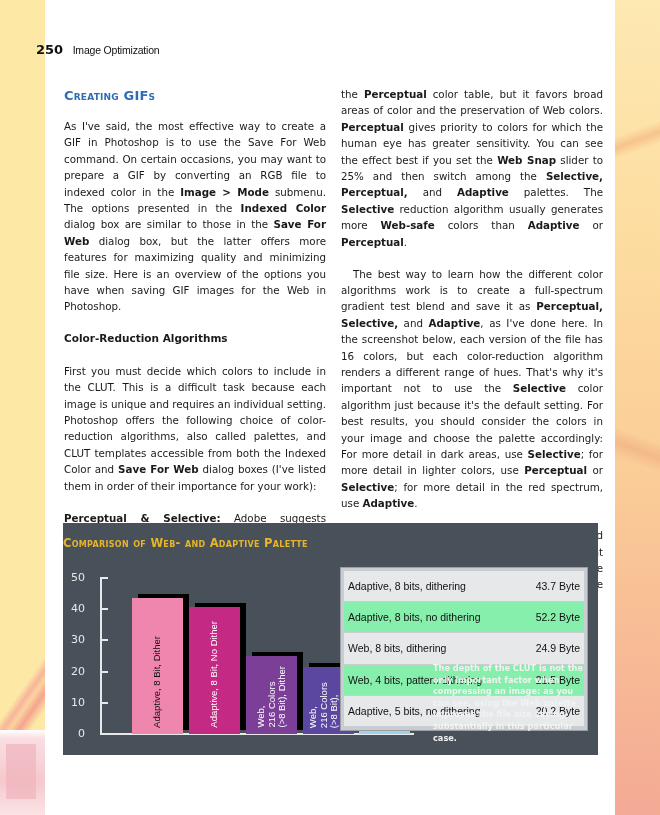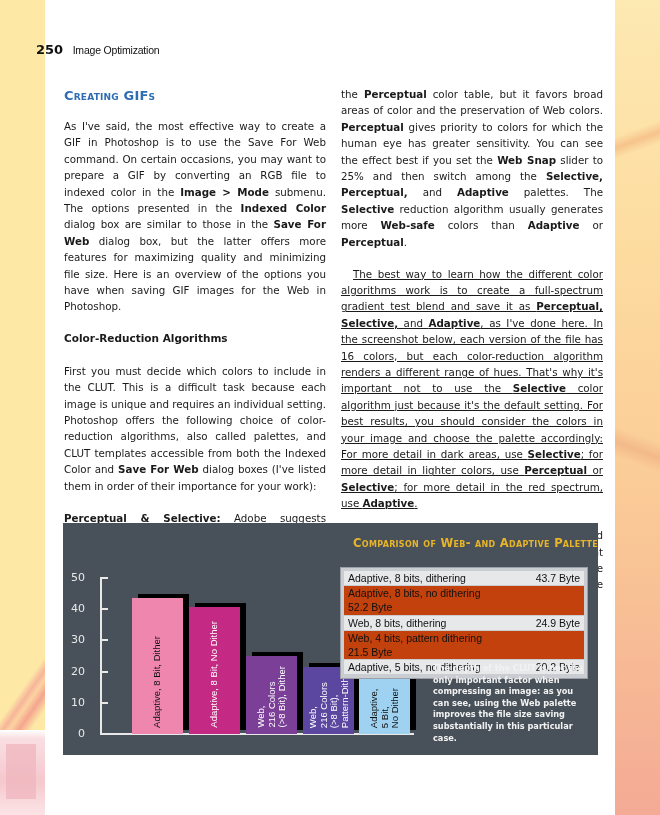--- a/index.html
+++ b/index.html
@@ -45,36 +45,36 @@
   .running-head .page-num { font-weight:bold; font-size:13px; margin-right:6px; }
   .running-head .section { font-family:"Liberation Sans", sans-serif; font-size:10.5px; letter-spacing:-0.2px; }
 
   .col {
     position:absolute; width:262px;
     font-size:10.3px; line-height:16.4px; text-align:justify;
   }
   .col-left { left:64px; top:88px; }
   .col-right { left:341px; top:86px; }
   .col p { margin:0 0 15.5px 0; }
-  .col .indent { text-indent:12px;text-decoration:underline; }
+  .col .indent { text-indent:12px; }
   b { font-weight:bold; }
 
   .section-title {
     color:#2f6db3; font-weight:bold; font-size:13px; margin:0 0 14px 0;
     font-variant:small-caps; letter-spacing:0.2px; line-height:16px;
   }
   .sub-title { font-weight:bold; font-size:10.5px; margin:0 0 16px 0; }
 
   
   .chart-panel {
     position:absolute; left:63px; top:523px; width:535px; height:232px;
     background:#48515a;
   }
   .chart-title {
-    position:absolute; left:0; top:13px; width:535px; text-align:right;
+    position:absolute; left:0; top:13px; width:535px; text-align:left;
     color:#e8b52a; font-weight:bold; font-size:11.5px; font-variant:small-caps;
     letter-spacing:0.3px;
   }
   .y-axis-line {
     position:absolute; left:37px; top:55px; width:2px; height:157px; background:#e8e8e8;
   }
   .x-axis-line {
     position:absolute; left:37px; top:210px; width:314px; height:2px; background:#e8e8e8;
   }
   .y-tick {
@@ -98,25 +98,25 @@
     text-align:left; white-space:pre-line;
   }
   .legend-table {
     position:absolute; left:277px; top:44px; width:240px;
     background:#c9cdd1; padding:3px 3px;
     border:1px solid #9aa0a6;
   }
   .legend-row {
     display:flex; justify-content:space-between;
     font-family:"Liberation Sans", sans-serif; font-size:10.5px; line-height:14.2px;
-    color:#111; padding:0 4px;
+    color:#111; padding:8px 4px;
     margin-bottom:1px;
   }
   .legend-row.odd { background:#e6e8ea; }
-  .legend-row.even { background:#c2410c;flex-direction:column; }
+  .legend-row.even { background:#86efac; }
   .chart-caption {
     position:absolute; left:370px; top:140px; width:150px;
     color:#f2f2f2; font-weight:bold; font-size:8.2px; line-height:11.6px;
   }
 </style>
 </head>
 <body>
 
 <div class="left-strip">
   <div class="rays"></div>

